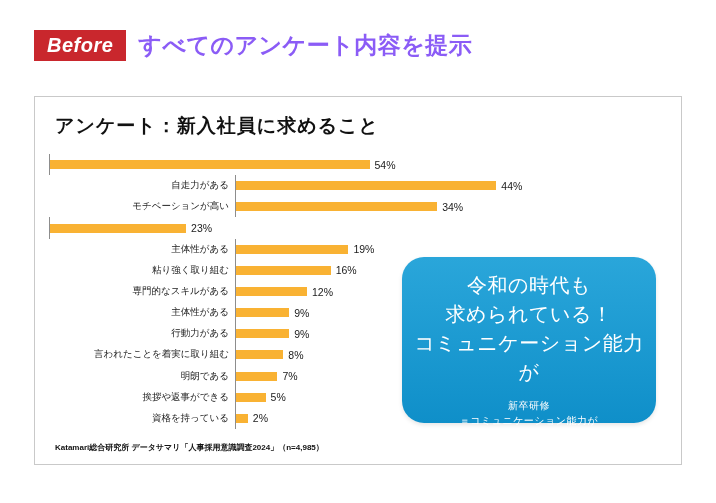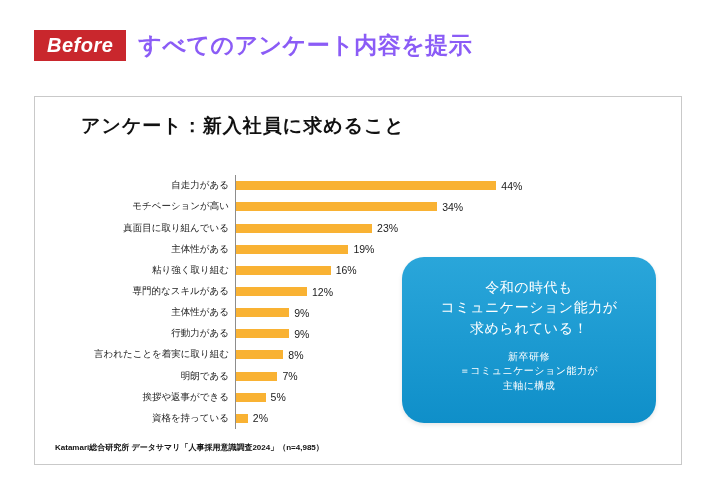--- a/index.html
+++ b/index.html
@@ -58,21 +58,20 @@
     box-sizing: border-box;
   }
   .card-title {
     position: absolute;
     left: 20px;
     top: 16px;
     font-size: 19px;
     font-weight: bold;
     color: #111111;
     letter-spacing: 1px;
-    margin-left: 26px;
   }
 
   
   .chart {
     position: absolute;
     left: 14px;
     top: 57px;
     width: 620px;
     height: 275px;
   }
@@ -129,24 +128,24 @@
     background: #1f9fd4;
     background: linear-gradient(180deg, #2aa6da 0%, #0f8fc9 100%);
     border-radius: 22px;
     color: #ffffff;
     text-align: center;
     box-sizing: border-box;
     padding: 12px 10px;
     box-shadow: 0 2px 4px rgba(0,0,0,0.10);
   }
   .callout-top {
-    font-size: 14px;
+    font-size: 20px;
     line-height: 1.45;
     letter-spacing: 0.5px;
-    margin-top: 8px;
+    margin-top: 2px;
   }
   .callout-bottom {
     font-size: 10px;
     line-height: 1.45;
     letter-spacing: 0.5px;
     margin-top: 12px;
   }
 
   
   .source {
@@ -168,37 +167,40 @@
     <span class="badge">Before</span>
     <span class="header-title">すべてのアンケート内容を提示</span>
   </div>
 
   <div class="card">
     <div class="card-title">アンケート：新入社員に求めること</div>
 
     <div class="chart">
       <div class="chart-rows" id="chart-rows">
           <div class="bar-row">
+            <div class="bar-area">
+              <div class="bar" style="width: 319.5px; background: rgb(249, 178, 51);"></div>
+              <div class="bar-value">54%</div>
+            </div>
           </div>
           <div class="bar-row">
             <div class="bar-label">自走力がある</div>
             <div class="bar-area">
               <div class="bar" style="width: 260.333px; background: rgb(249, 178, 51);"></div>
               <div class="bar-value">44%</div>
             </div>
           </div>
           <div class="bar-row">
             <div class="bar-label">モチベーションが高い</div>
             <div class="bar-area">
               <div class="bar" style="width: 201.167px; background: rgb(249, 178, 51);"></div>
               <div class="bar-value">34%</div>
             </div>
           </div>
           <div class="bar-row">
-            <div class="bar-label">真面目に取り組んでいる</div>
             <div class="bar-area">
               <div class="bar" style="width: 136.083px; background: rgb(249, 178, 51);"></div>
               <div class="bar-value">23%</div>
             </div>
           </div>
           <div class="bar-row">
             <div class="bar-label">主体性がある</div>
             <div class="bar-area">
               <div class="bar" style="width: 112.417px; background: rgb(249, 178, 51);"></div>
               <div class="bar-value">19%</div>
@@ -259,22 +261,22 @@
               <div class="bar" style="width: 11.8333px; background: rgb(249, 178, 51);"></div>
               <div class="bar-value">2%</div>
             </div>
           </div>
         </div>
     </div>
 
     <div class="callout">
       <div class="callout-top">
         <div>令和の時代も</div>
+        <div>求められている！</div>
         <div>コミュニケーション能力が</div>
-        <div>求められている！</div>
       </div>
       <div class="callout-bottom">
         <div>新卒研修</div>
         <div>＝コミュニケーション能力が</div>
         <div>主軸に構成</div>
       </div>
     </div>
 
     <div class="source">Katamari総合研究所 データサマリ「人事採用意識調査2024」（n=4,985）</div>
   </div>

